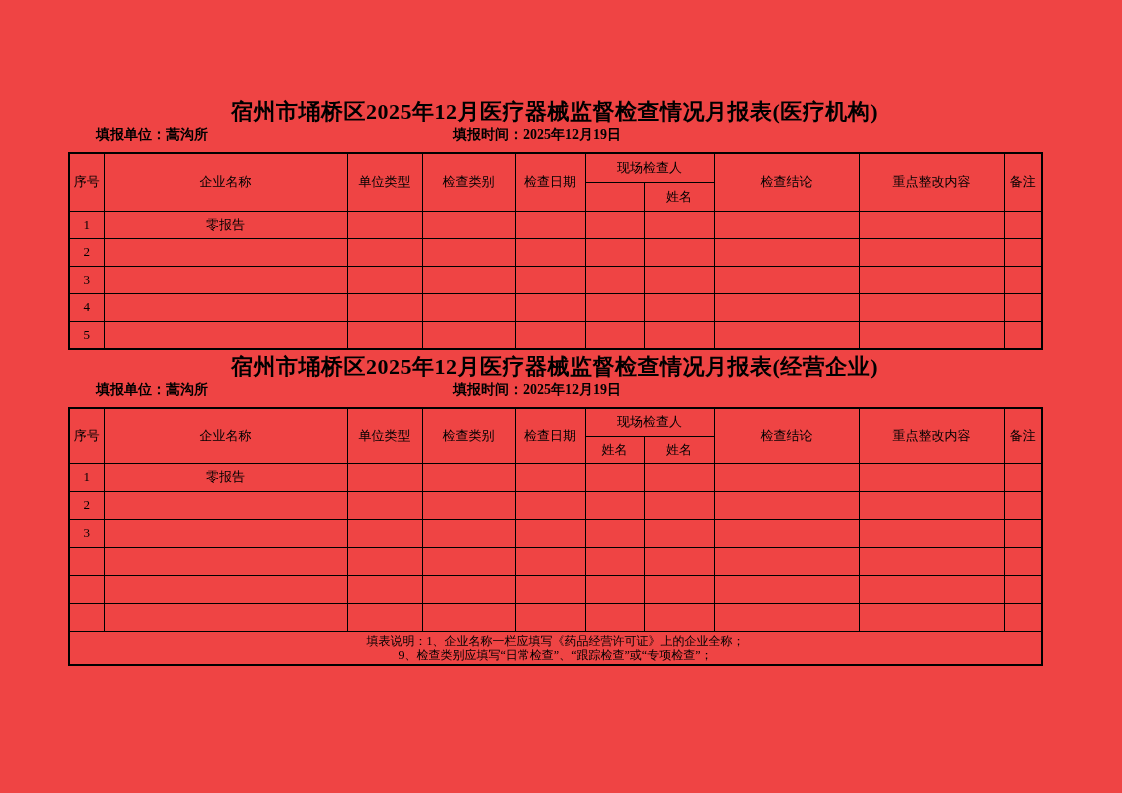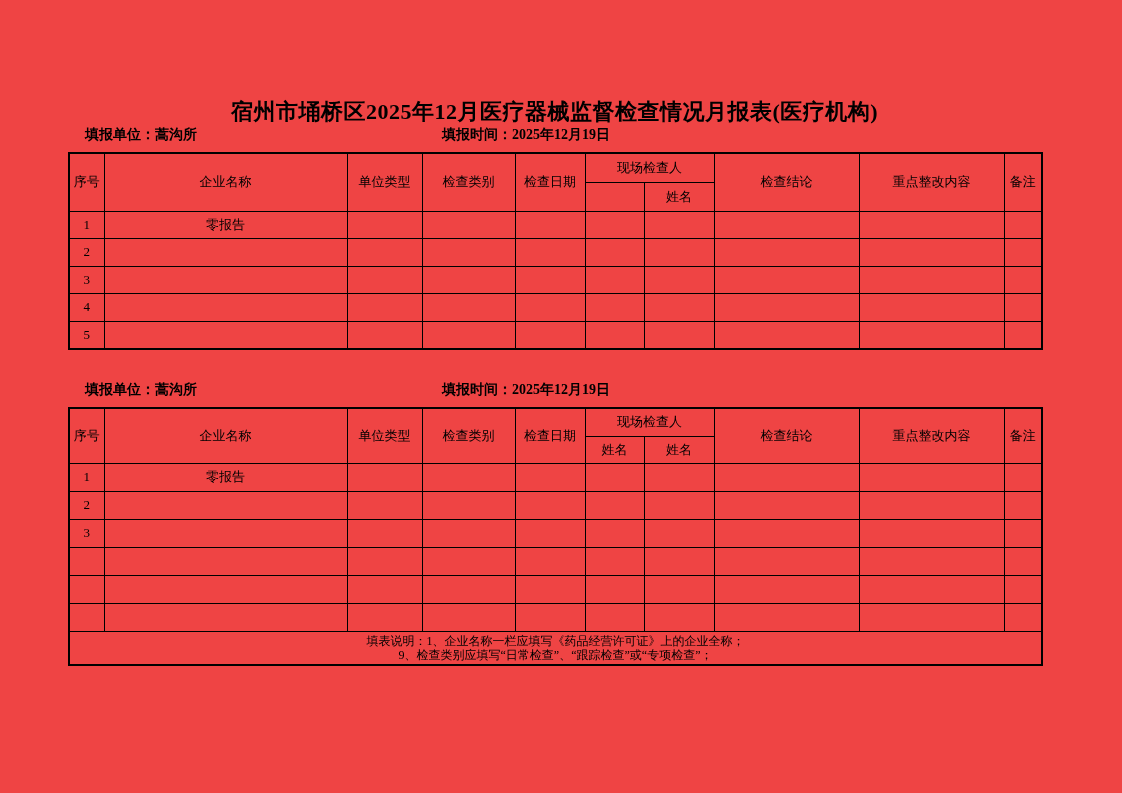--- a/index.html
+++ b/index.html
@@ -5,21 +5,21 @@
   html,body { margin:0; padding:0; background:#ffffff; }
   .page {
     position:relative; width:1122px; height:793px; background:#ef4444;
     font-family:"Liberation Serif","DejaVu Serif",serif; color:#000;
     overflow:hidden;
   }
   .report-title {
     position:absolute; left:68px; width:973px; text-align:center;
     font-size:22px; font-weight:bold; letter-spacing:0.5px; white-space:nowrap;
   }
-  .meta-row { position:absolute; left:68px; width:973px; height:20px; font-size:14px; font-weight:bold; }
+  .meta-row { position:absolute; left:79px; width:973px; height:20px; font-size:14px; font-weight:bold; }
   .meta-unit { position:absolute; left:17px; top:0; white-space:nowrap; }
   .meta-time { position:absolute; left:374px; top:0; white-space:nowrap; }
   table.report {
     position:absolute; left:68px; border-collapse:collapse; table-layout:fixed;
     width:973px; border:2px solid #000;
   }
   table.report td {
     border:1px solid #000; padding:0; text-align:center; vertical-align:middle;
     font-size:13px; overflow:hidden; white-space:nowrap;
   }
@@ -134,20 +134,21 @@
           <td></td>
           <td></td>
           <td></td>
           <td></td>
           <td></td>
           <td></td>
         </tr>
       </tbody>
   </table>
 
+  <div class="report-title" style="top:352px;">宿州市埇桥区2025年12月医疗器械监督检查情况月报表(经营企业)</div>
 
   <div class="meta-row" style="top:381px;">
     <span class="meta-unit"><span>填报单位：</span><span>蒿沟所</span></span>
     <span class="meta-time"><span>填报时间：</span><span>2025年12月19日</span></span>
   </div>
 
   <table class="report t2" style="top:407px;">
     <colgroup>
       <col style="width:35px">
         <col style="width:243px">

